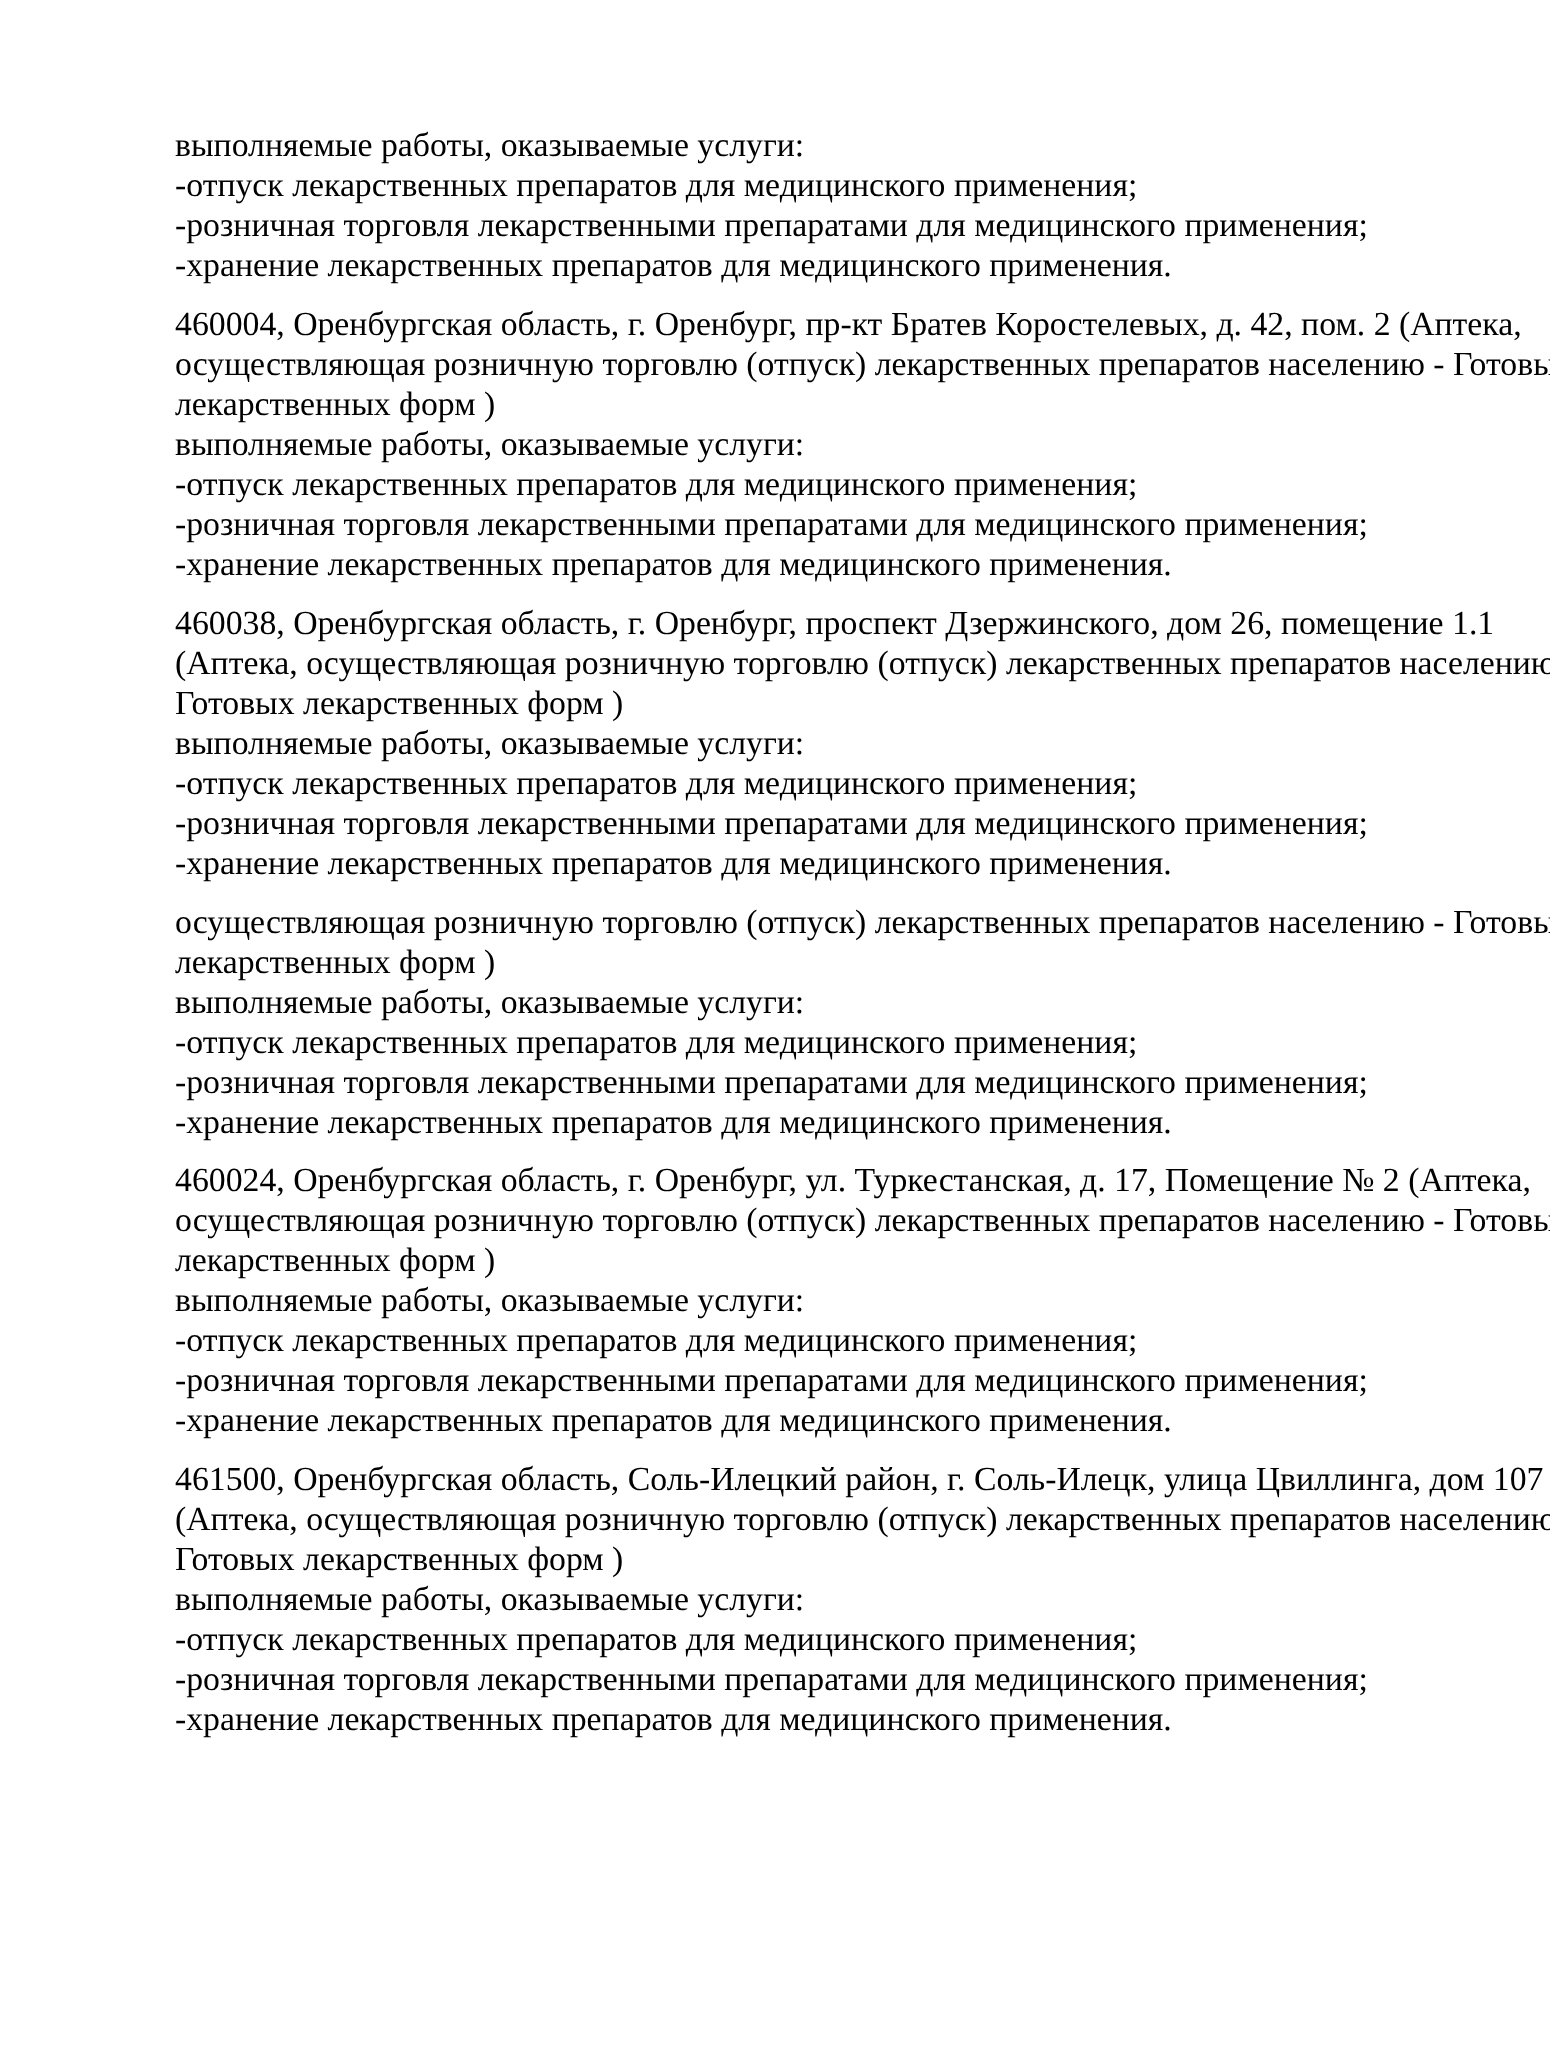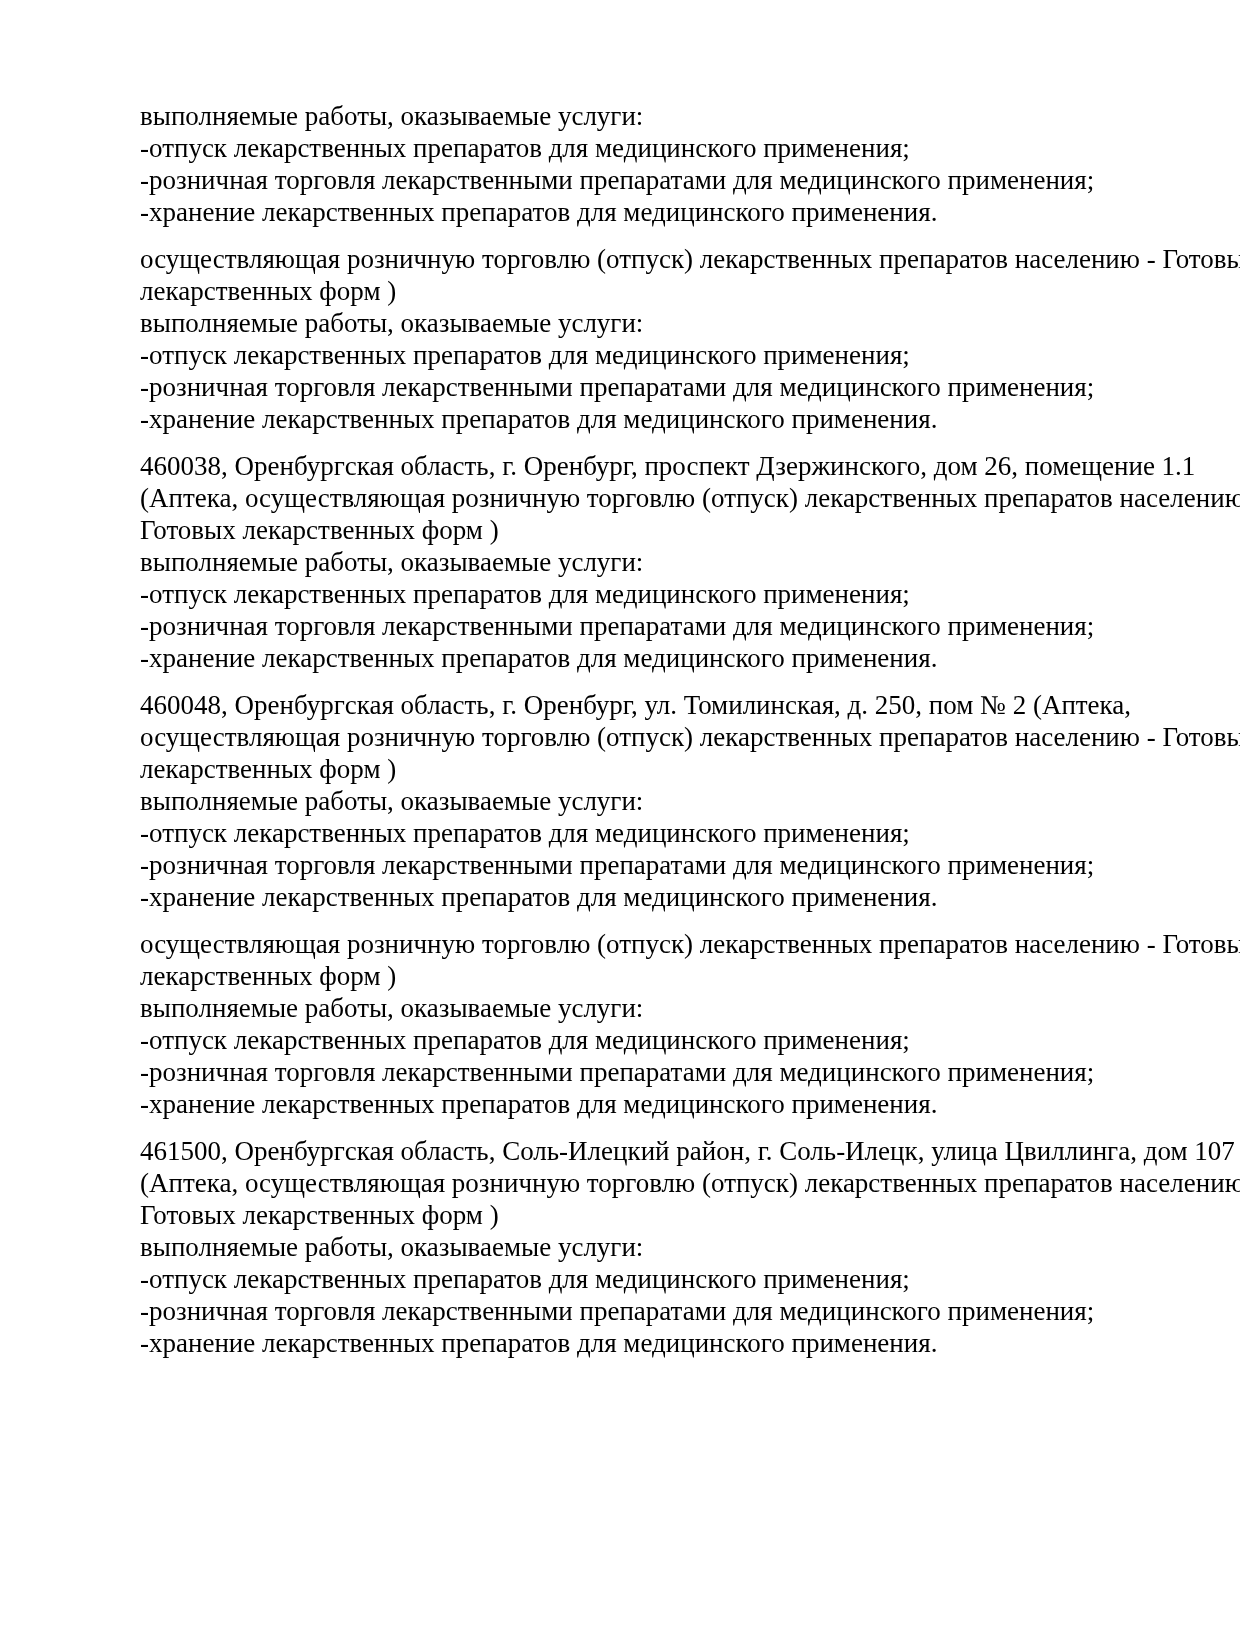--- a/index.html
+++ b/index.html
@@ -37,46 +37,47 @@
 
 <div class="page">
   <div id="doc">
       <div class="para">
         <div class="line">выполняемые работы, оказываемые услуги:</div>
         <div class="line">-отпуск лекарственных препаратов для медицинского применения;</div>
         <div class="line">-розничная торговля лекарственными препаратами для медицинского применения;</div>
         <div class="line">-хранение лекарственных препаратов для медицинского применения.</div>
       </div>
       <div class="para">
+        <div class="line">460004, Оренбургская область, г. Оренбург, пр-кт Братев Коростелевых, д. 42, пом. 2 (Аптека,</div>
         <div class="line">осуществляющая розничную торговлю (отпуск) лекарственных препаратов населению - Готовых</div>
         <div class="line">лекарственных форм )</div>
         <div class="line">выполняемые работы, оказываемые услуги:</div>
         <div class="line">-отпуск лекарственных препаратов для медицинского применения;</div>
         <div class="line">-розничная торговля лекарственными препаратами для медицинского применения;</div>
         <div class="line">-хранение лекарственных препаратов для медицинского применения.</div>
       </div>
       <div class="para">
         <div class="line">460038, Оренбургская область, г. Оренбург, проспект Дзержинского, дом 26, помещение 1.1</div>
         <div class="line">(Аптека, осуществляющая розничную торговлю (отпуск) лекарственных препаратов населению -</div>
         <div class="line">Готовых лекарственных форм )</div>
         <div class="line">выполняемые работы, оказываемые услуги:</div>
         <div class="line">-отпуск лекарственных препаратов для медицинского применения;</div>
         <div class="line">-розничная торговля лекарственными препаратами для медицинского применения;</div>
         <div class="line">-хранение лекарственных препаратов для медицинского применения.</div>
       </div>
       <div class="para">
-        <div class="line">460048, Оренбургская область, г. Оренбург, ул. Томилинская, д. 250, пом № 2 (Аптека,</div>
         <div class="line">осуществляющая розничную торговлю (отпуск) лекарственных препаратов населению - Готовых</div>
         <div class="line">лекарственных форм )</div>
         <div class="line">выполняемые работы, оказываемые услуги:</div>
         <div class="line">-отпуск лекарственных препаратов для медицинского применения;</div>
         <div class="line">-розничная торговля лекарственными препаратами для медицинского применения;</div>
         <div class="line">-хранение лекарственных препаратов для медицинского применения.</div>
       </div>
       <div class="para">
+        <div class="line">460024, Оренбургская область, г. Оренбург, ул. Туркестанская, д. 17, Помещение № 2 (Аптека,</div>
         <div class="line">осуществляющая розничную торговлю (отпуск) лекарственных препаратов населению - Готовых</div>
         <div class="line">лекарственных форм )</div>
         <div class="line">выполняемые работы, оказываемые услуги:</div>
         <div class="line">-отпуск лекарственных препаратов для медицинского применения;</div>
         <div class="line">-розничная торговля лекарственными препаратами для медицинского применения;</div>
         <div class="line">-хранение лекарственных препаратов для медицинского применения.</div>
       </div>
       <div class="para">
         <div class="line">461500, Оренбургская область, Соль-Илецкий район, г. Соль-Илецк, улица Цвиллинга, дом 107 а</div>
         <div class="line">(Аптека, осуществляющая розничную торговлю (отпуск) лекарственных препаратов населению -</div>

